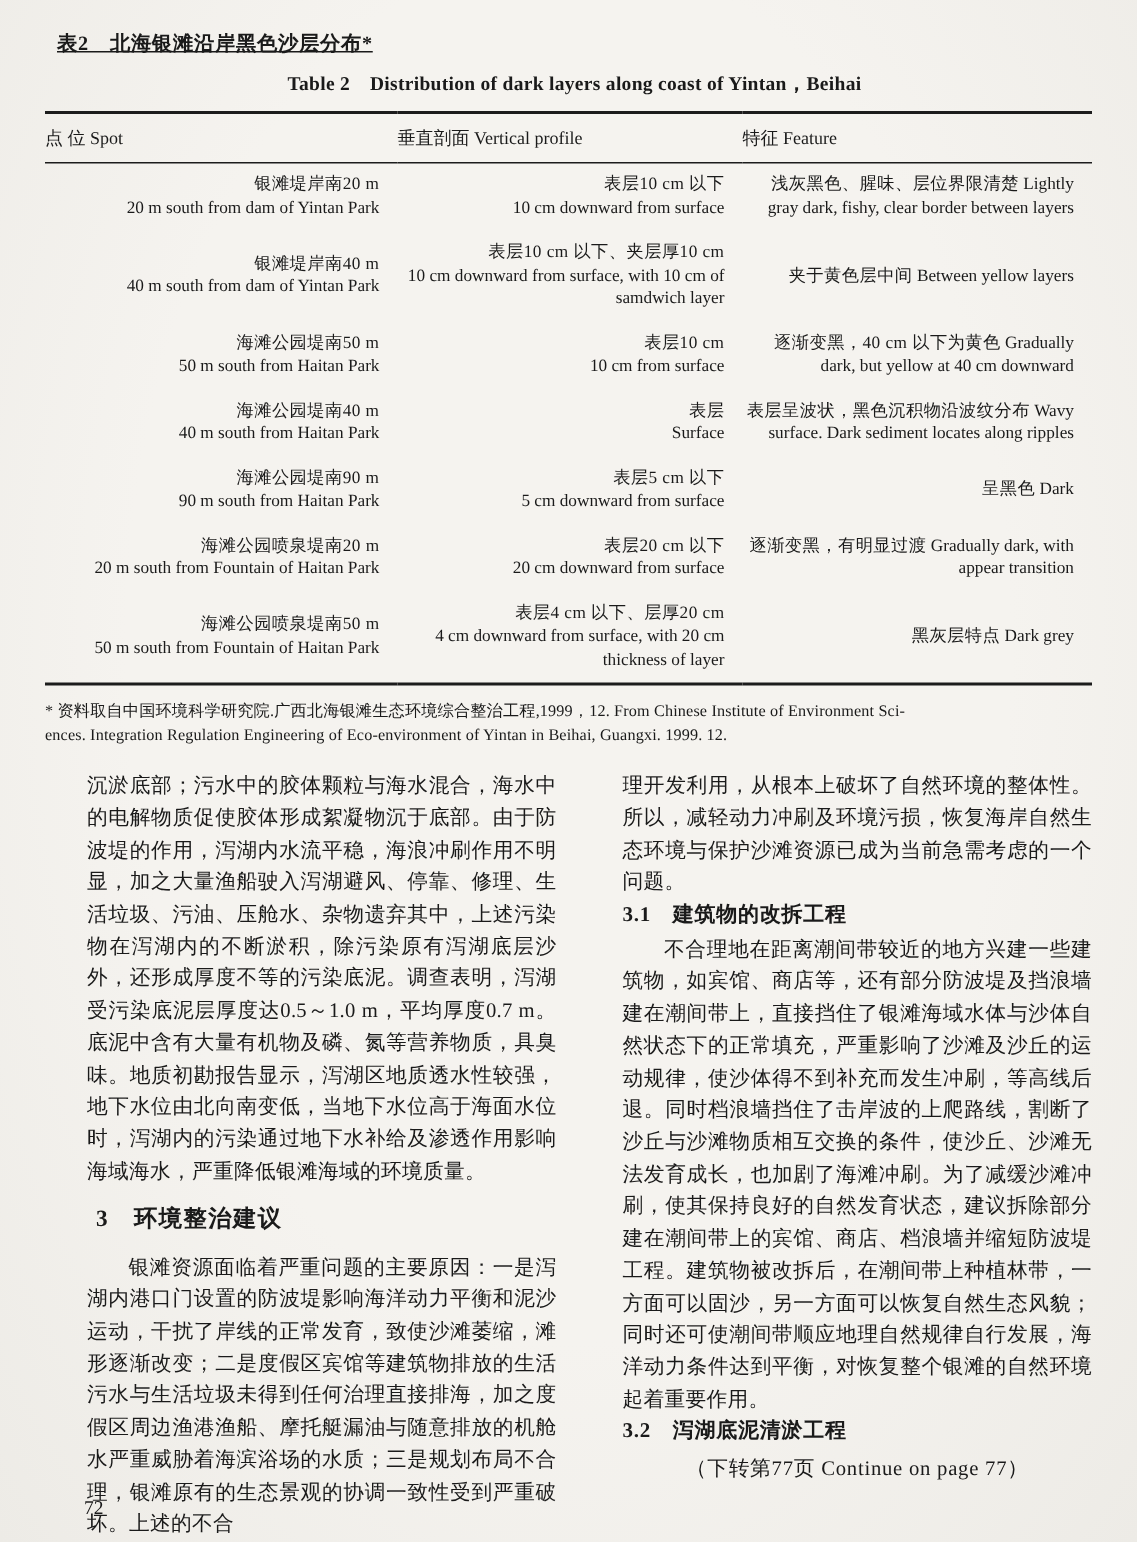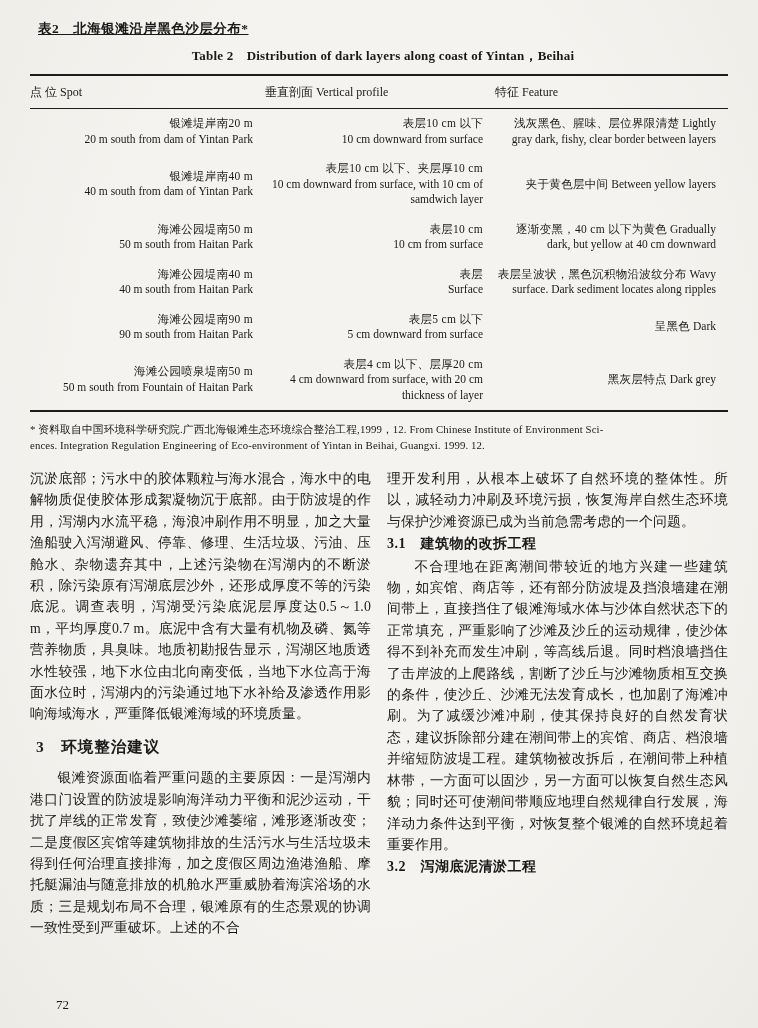--- a/index.html
+++ b/index.html
@@ -31,21 +31,21 @@
   table.data td{
     font-size:11.5px;line-height:15.5px;vertical-align:middle;
     padding:7px 12px 7px 0;
     text-align:right;
   }
   td .cn{letter-spacing:.3px;}
   td .en{letter-spacing:0;}
   .footnote{font-size:10.8px;line-height:16px;margin-top:9px;letter-spacing:.1px;}
   
   .columns{display:flex;gap:16px;margin-top:15px;}
-  .col{flex:1 1 0;font-size:13.8px;line-height:21.4px;text-align:justify;letter-spacing:.2px;}
+  .col{flex:1 1 0;font-size:13.8px;line-height:21.4px;text-align:justify;letter-spacing:.2px;margin-left:28px;}
   .col p{margin:0;}
   .col p.indent{text-indent:2em;}
   .col .h2{font-size:15.5px;font-weight:bold;margin:11px 0 10px 0;padding-left:6px;letter-spacing:1px;text-align:left;}
   .col .h3{font-size:14px;font-weight:bold;margin:1px 0;letter-spacing:.5px;text-align:left;}
   .col .center-note{text-align:center;text-indent:0;margin-top:2px;letter-spacing:.5px;}
   
   .page-number{position:absolute;left:56px;bottom:15px;font-size:13px;}
   .journal-line{position:absolute;right:40px;bottom:11px;font-size:12.8px;letter-spacing:.2px;}
 </style>
 </head>
@@ -128,20 +128,33 @@
       </td>
       <td>
         <div class="cn">表层5 cm 以下</div>
         <div class="en">5 cm downward from surface</div>
       </td>
       <td>
         <span class="cn">呈黑色</span> <span class="en">Dark</span>
       </td>
     </tr>
 
+    <tr>
+      <td>
+        <div class="cn">海滩公园喷泉堤南20 m</div>
+        <div class="en">20 m south from Fountain of Haitan Park</div>
+      </td>
+      <td>
+        <div class="cn">表层20 cm 以下</div>
+        <div class="en">20 cm downward from surface</div>
+      </td>
+      <td>
+        <span class="cn">逐渐变黑，有明显过渡</span> <span class="en">Gradually dark, with appear transition</span>
+      </td>
+    </tr>
 
     <tr>
       <td>
         <div class="cn">海滩公园喷泉堤南50 m</div>
         <div class="en">50 m south from Fountain of Haitan Park</div>
       </td>
       <td>
         <div class="cn">表层4 cm 以下、层厚20 cm</div>
         <div class="en">4 cm downward from surface, with 20 cm thickness of layer</div>
       </td>
@@ -161,18 +174,19 @@
     <div class="col" id="col-left">
         <p class="">沉淤底部；污水中的胶体颗粒与海水混合，海水中的电解物质促使胶体形成絮凝物沉于底部。由于防波堤的作用，泻湖内水流平稳，海浪冲刷作用不明显，加之大量渔船驶入泻湖避风、停靠、修理、生活垃圾、污油、压舱水、杂物遗弃其中，上述污染物在泻湖内的不断淤积，除污染原有泻湖底层沙外，还形成厚度不等的污染底泥。调查表明，泻湖受污染底泥层厚度达0.5～1.0 m，平均厚度0.7 m。底泥中含有大量有机物及磷、氮等营养物质，具臭味。地质初勘报告显示，泻湖区地质透水性较强，地下水位由北向南变低，当地下水位高于海面水位时，泻湖内的污染通过地下水补给及渗透作用影响海域海水，严重降低银滩海域的环境质量。</p>
         <div class="h2">3　环境整治建议</div>
         <p class="indent">银滩资源面临着严重问题的主要原因：一是泻湖内港口门设置的防波堤影响海洋动力平衡和泥沙运动，干扰了岸线的正常发育，致使沙滩萎缩，滩形逐渐改变；二是度假区宾馆等建筑物排放的生活污水与生活垃圾未得到任何治理直接排海，加之度假区周边渔港渔船、摩托艇漏油与随意排放的机舱水严重威胁着海滨浴场的水质；三是规划布局不合理，银滩原有的生态景观的协调一致性受到严重破坏。上述的不合</p>
       </div>
     <div class="col" id="col-right">
         <p class="">理开发利用，从根本上破坏了自然环境的整体性。所以，减轻动力冲刷及环境污损，恢复海岸自然生态环境与保护沙滩资源已成为当前急需考虑的一个问题。</p>
         <div class="h3">3.1　建筑物的改拆工程</div>
         <p class="indent">不合理地在距离潮间带较近的地方兴建一些建筑物，如宾馆、商店等，还有部分防波堤及挡浪墙建在潮间带上，直接挡住了银滩海域水体与沙体自然状态下的正常填充，严重影响了沙滩及沙丘的运动规律，使沙体得不到补充而发生冲刷，等高线后退。同时档浪墙挡住了击岸波的上爬路线，割断了沙丘与沙滩物质相互交换的条件，使沙丘、沙滩无法发育成长，也加剧了海滩冲刷。为了减缓沙滩冲刷，使其保持良好的自然发育状态，建议拆除部分建在潮间带上的宾馆、商店、档浪墙并缩短防波堤工程。建筑物被改拆后，在潮间带上种植林带，一方面可以固沙，另一方面可以恢复自然生态风貌；同时还可使潮间带顺应地理自然规律自行发展，海洋动力条件达到平衡，对恢复整个银滩的自然环境起着重要作用。</p>
         <div class="h3">3.2　泻湖底泥清淤工程</div>
+        <p class="center-note">（下转第77页 Continue on page 77）</p>
       </div>
   </div>
 
   <div class="page-number">72</div>
 
 </div>
 
 </body></html>

